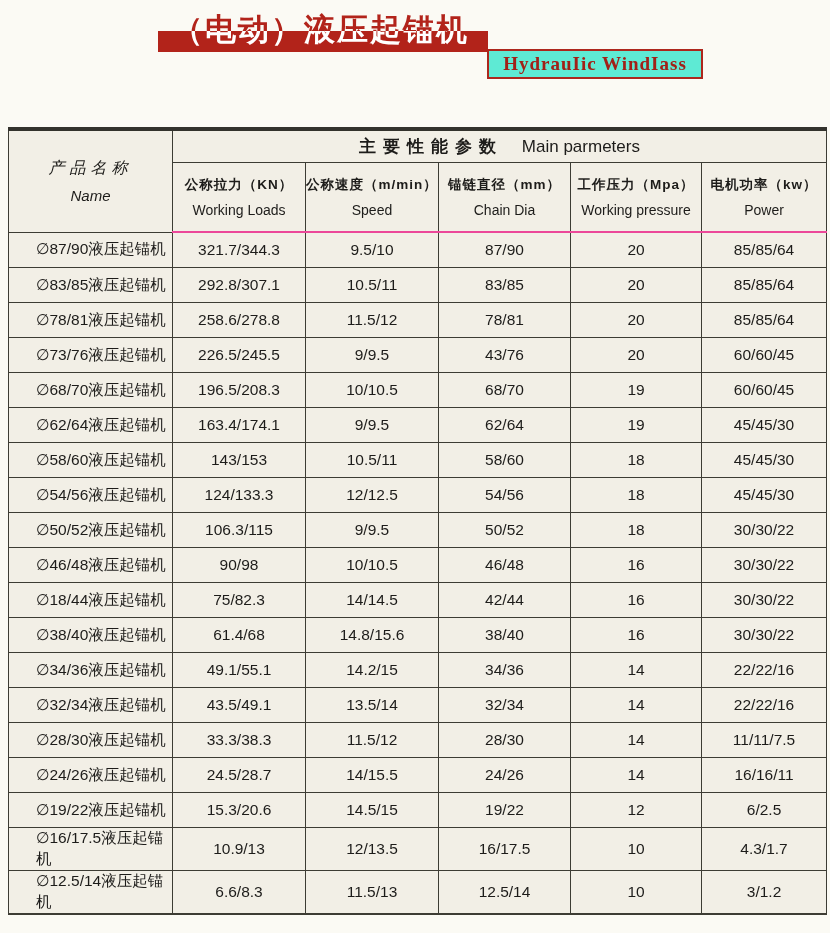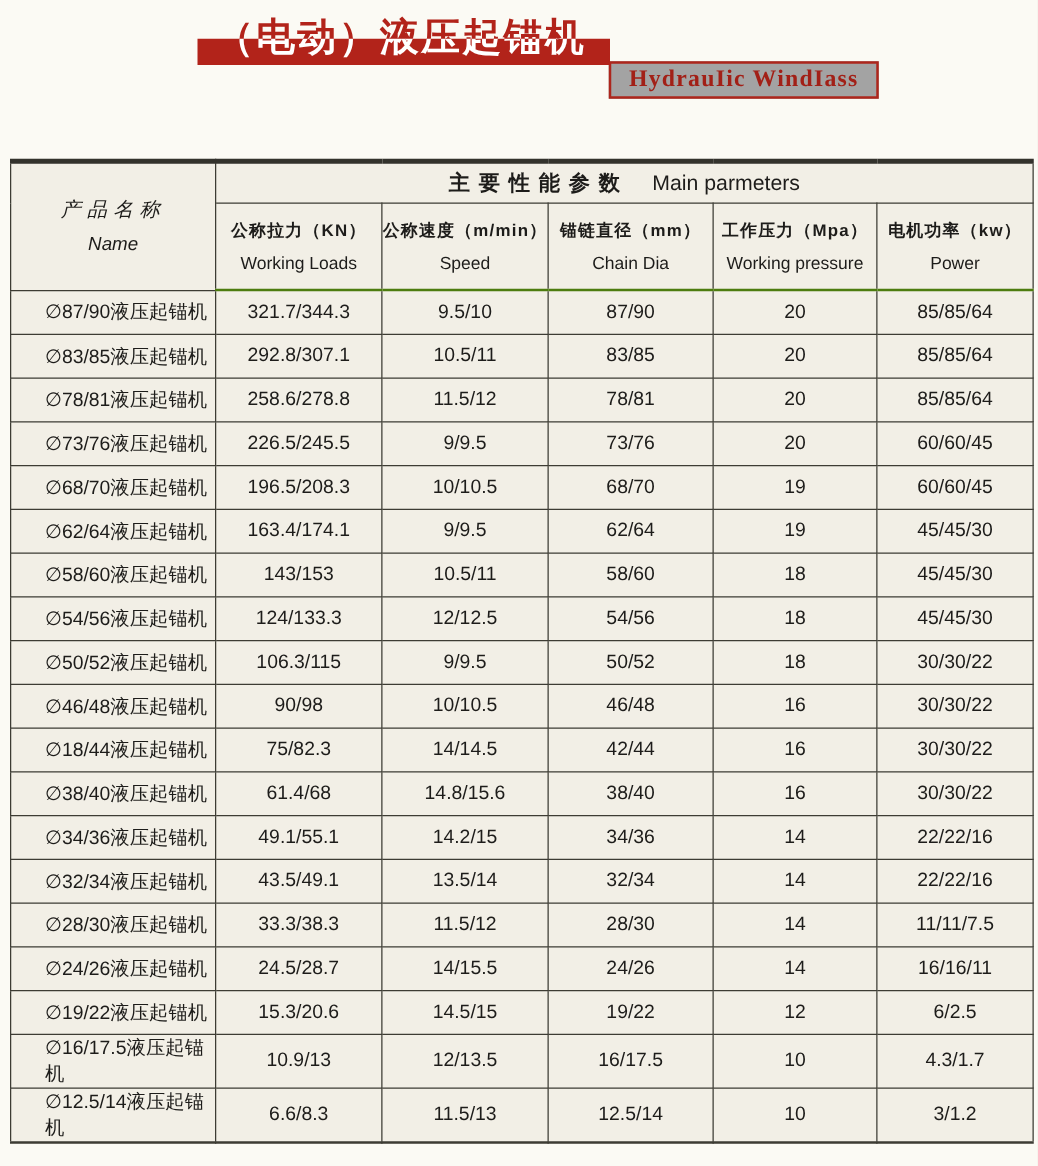--- a/index.html
+++ b/index.html
@@ -24,21 +24,21 @@
     text-align:center;
   }
   .title-red{left:172px;top:14px;color:#b2231a;z-index:1;}
   .banner{
     position:absolute;left:158px;top:31px;width:330px;height:21px;
     background:#b2231a;overflow:hidden;z-index:2;
   }
   .title-white{left:14px;top:-17px;color:#ffffff;}
   .en-box{
     position:absolute;left:487px;top:49px;width:212px;height:26px;
-    border:2px solid #ad261c;background:#a3a3a3;z-index:1;
+    border:2px solid #ad261c;background:#5eead4;z-index:1;
     display:flex;align-items:center;justify-content:center;
   }
   .en-text{
     font-family:"Liberation Serif", serif;
     font-weight:bold;
     font-size:19px;
     color:#a22017;
     letter-spacing:1px;
     white-space:nowrap;
   }
@@ -70,21 +70,21 @@
   .col-power{width:125px;}
 
   .main-h{height:31px;font-size:17px;}
   .main-h .cn{font-weight:bold;letter-spacing:7px;}
   .main-h .en{margin-left:14px;letter-spacing:0;}
 
   .name-h{font-size:16px;font-style:italic;}
   .name-h .cn{display:block;letter-spacing:5px;margin-bottom:8px;}
   .name-h .en{display:block;font-size:15px;}
 
-  tr.subhead th{height:68px;border-bottom:2px solid #4d7c0f;}
+  tr.subhead th{height:68px;border-bottom:2px solid #ec4899;}
   .sub-cn{display:block;font-size:13.5px;font-weight:bold;letter-spacing:1px;margin-bottom:8px;}
   .sub-en{display:block;font-size:14px;}
 
   .spec tbody td{height:34px;font-size:15.5px;}
   .spec tbody td.name-cell{
     text-align:left;
     padding-left:27px;
     font-size:15.5px;
   }
 </style>
@@ -166,21 +166,21 @@
     <td>258.6/278.8</td>
     <td>11.5/12</td>
     <td>78/81</td>
     <td>20</td>
     <td>85/85/64</td>
   </tr>
       <tr>
     <td class="name-cell">∅73/76液压起锚机</td>
     <td>226.5/245.5</td>
     <td>9/9.5</td>
-    <td>73/76</td>
+    <td>43/76</td>
     <td>20</td>
     <td>60/60/45</td>
   </tr>
       <tr>
     <td class="name-cell">∅68/70液压起锚机</td>
     <td>196.5/208.3</td>
     <td>10/10.5</td>
     <td>68/70</td>
     <td>19</td>
     <td>60/60/45</td>

